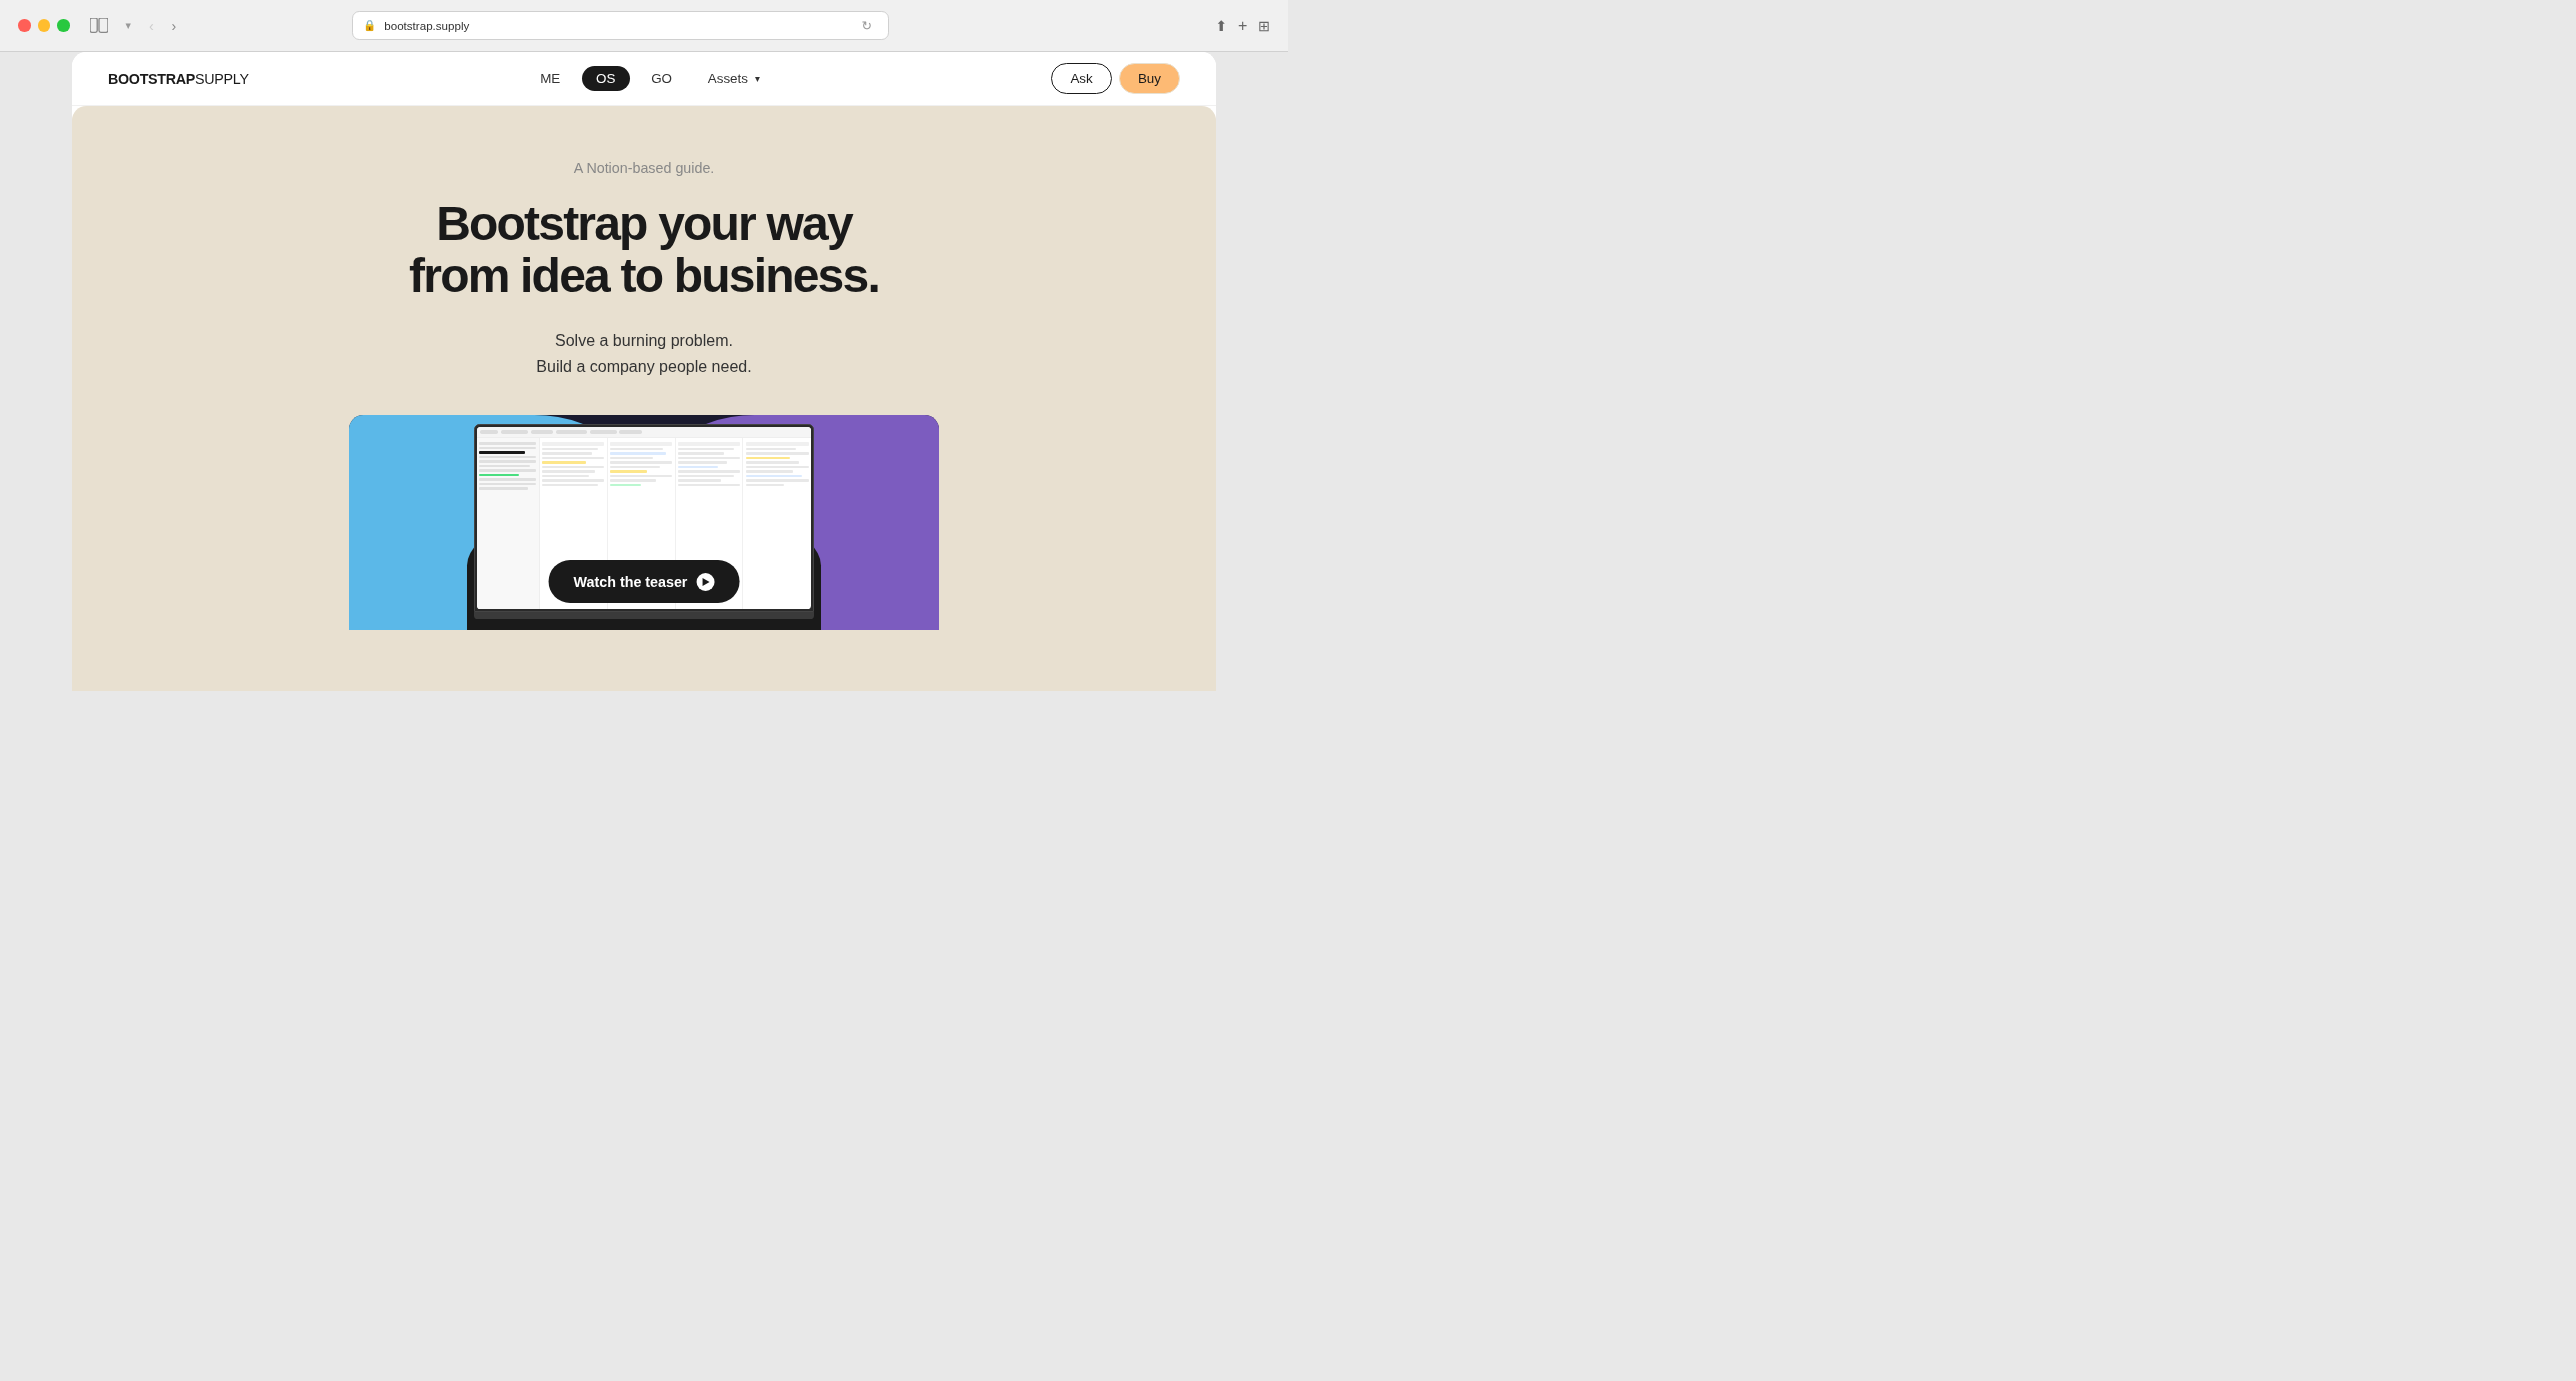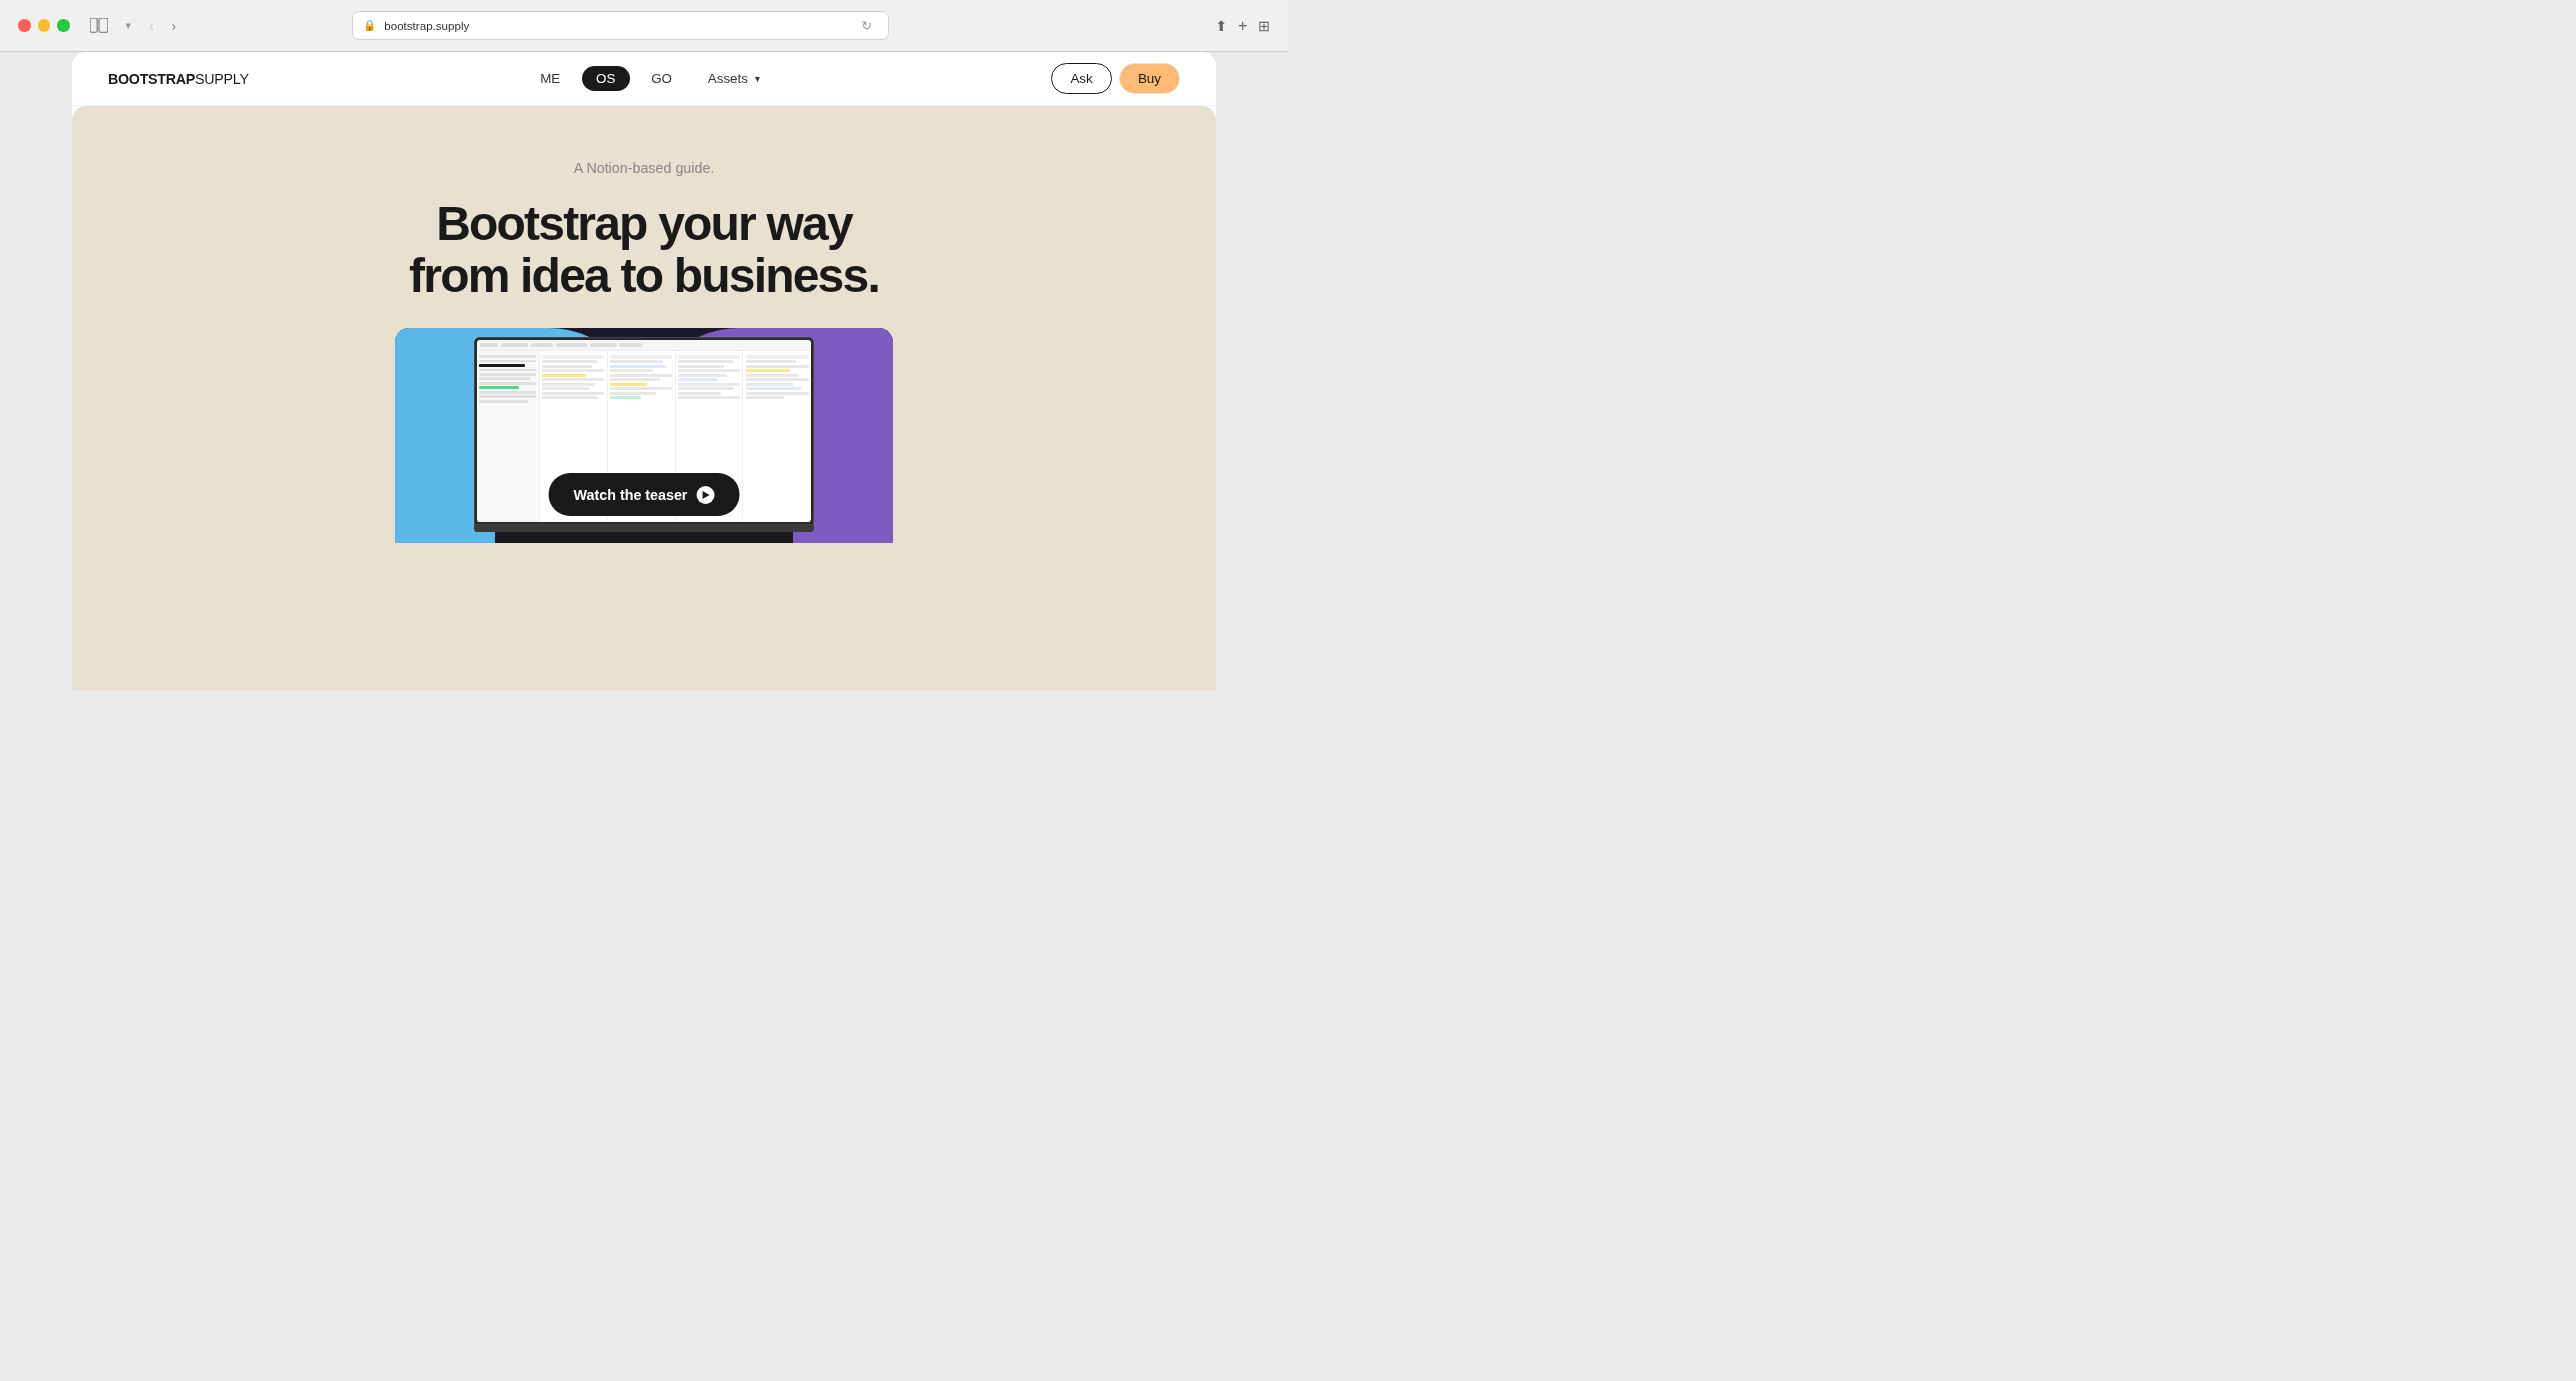--- a/index.html
+++ b/index.html
@@ -225,21 +225,21 @@
       font-size: 16px;
       color: #333;
       line-height: 1.6;
       font-weight: 500;
       margin-bottom: 36px;
     }
 
     
     .product-preview {
       position: relative;
-      width: 498px;
+      width: 590px;
       margin: 17px auto;
       border-radius: 14.3px 14.3px 0 0;
       overflow: hidden;
     }
 
     .watch-btn {
       position: absolute;
       bottom: 27px;
       left: 50%;
       transform: translateX(-50%);
@@ -334,20 +334,24 @@
       <button class="btn-buy">Buy</button>
     </div>
   </nav>
 
   <section class="hero">
     <p class="hero-subtitle">A Notion-based guide.</p>
     <h1 class="hero-title">
       <span>Bootstrap your way</span><br>
       <span>from idea to business.</span>
     </h1>
+    <p class="hero-description">
+      <span>Solve a burning problem.</span><br>
+      <span>Build a company people need.</span>
+    </p>
 
     <div class="product-preview">
 
       <div style="position:relative; width:100%; height:215px; border-radius:10.7px 10.7px 0 0; overflow:hidden; background:#1a1a2e;">
 
         <div style="position:absolute; left:-18px; top:0; width:55%; height:100%; background:#5bb8e8; border-radius:0 60% 60% 0 / 0 80% 80% 0;"></div>
 
         <div style="position:absolute; right:-18px; top:0; width:55%; height:100%; background:#7c5cbf; border-radius:60% 0 0 60% / 80% 0 0 80%;"></div>
 
         <div style="position:absolute; bottom:0; left:20%; width:60%; height:60%; background:#1a1a1a; border-radius:50% 50% 0 0;"></div>

